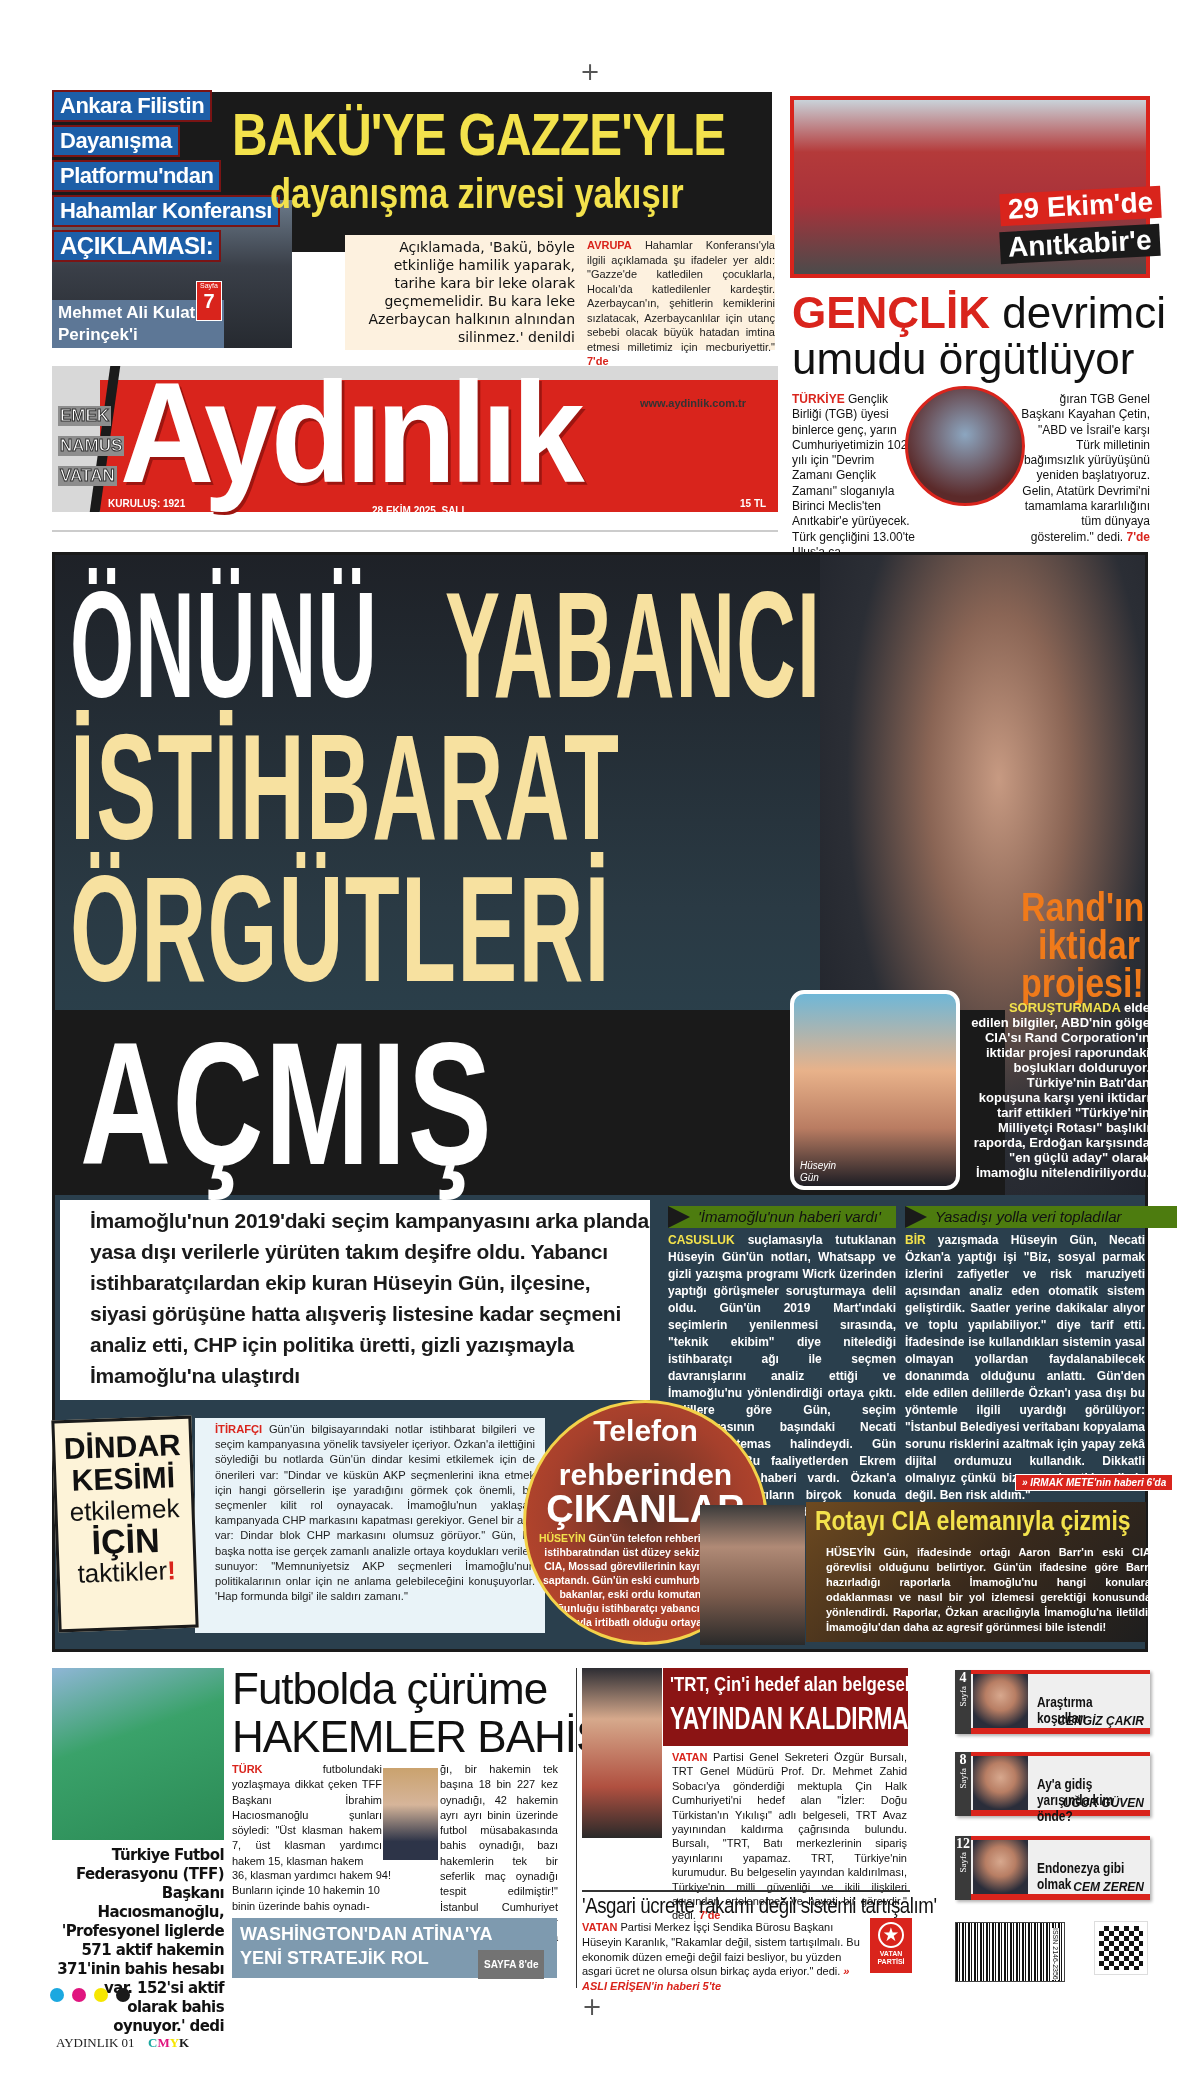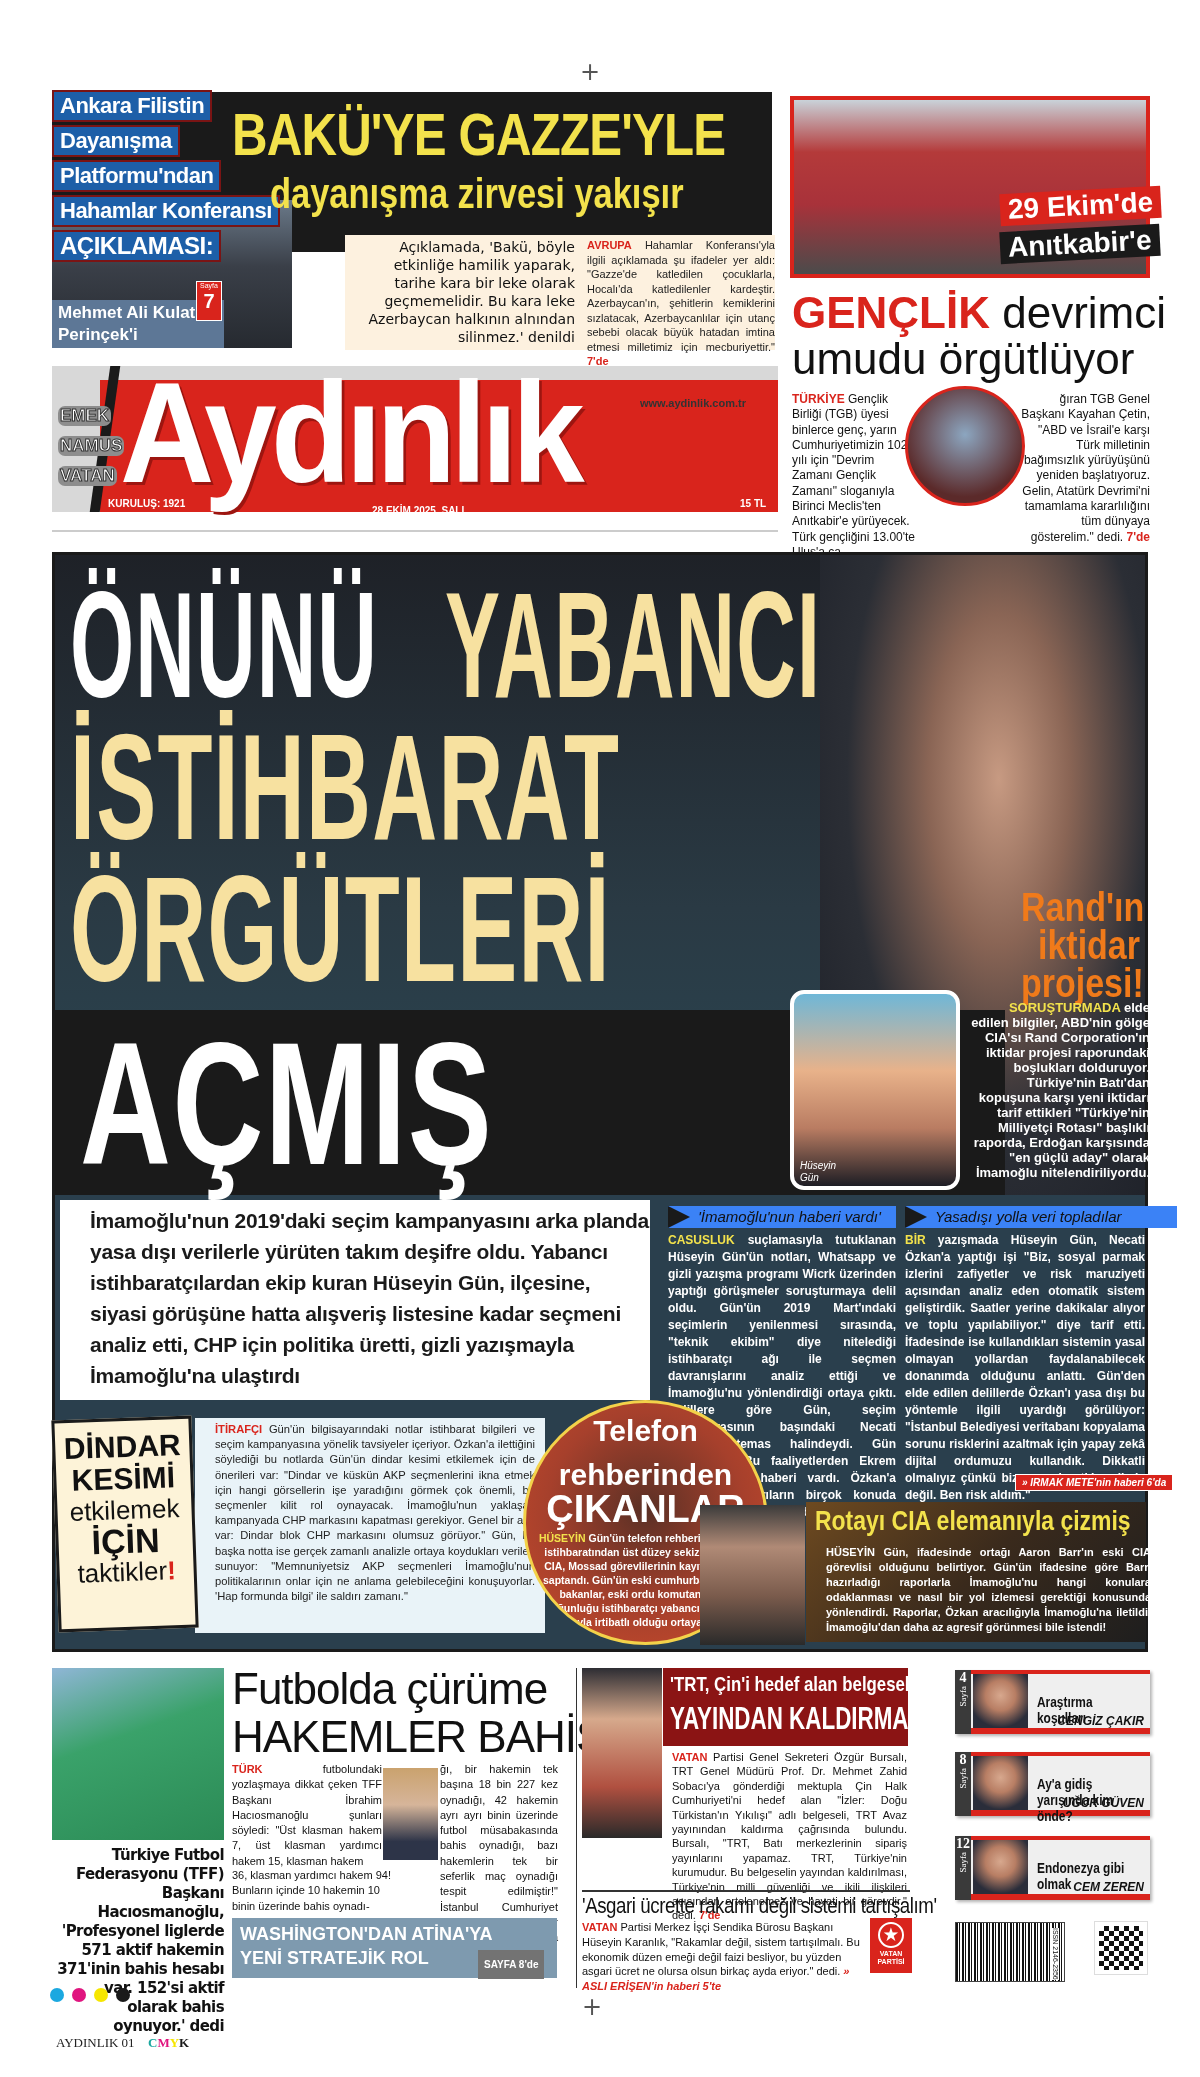--- a/index.html
+++ b/index.html
@@ -34,21 +34,21 @@
   .tr-body-l { left: 792px; top: 392px; width: 125px; font-size: 12px; line-height: 15.3px; }
   .tr-circle { left: 905px; top: 386px; width: 120px; height: 120px; border-radius: 50%; background: radial-gradient(circle at 50% 40%, #8ca6c0, #5b2a2a 70%); border: 3px solid #d9241c; }
   .tr-body-r { left: 1020px; top: 392px; width: 130px; font-size: 12px; line-height: 15.3px; text-align: right; }
 
   
   .mast-gray { left: 52px; top: 366px; width: 726px; height: 58px; background: #d8d8d8; }
   .mast-red { left: 100px; top: 380px; width: 678px; height: 132px; background: #d9241c; }
   .mast-gray2 { left: 52px; top: 366px; width: 60px; height: 146px; background: #d8d8d8; }
   .mast-stripe { left: 100px; top: 366px; width: 10px; height: 146px; background: #1a1a1a; transform: skewX(-8deg); }
   .mast-logo { left: 120px; top: 358px; color: #fff; font-weight: 900; font-size: 142px; line-height: 150px; letter-spacing: -6px; text-shadow: 3px 3px 0 #9d1510; white-space: nowrap; transform: scaleX(0.92); transform-origin: left; }
-  .mast-tag { left: 58px; font-weight: 900; font-size: 17px; color: #fff; -webkit-text-stroke: 1px #333; background: #8d8d8d; padding: 0 2px; line-height: 20px; border-radius: 7px; }
+  .mast-tag { left: 58px; font-weight: 900; font-size: 17px; color: #fff; -webkit-text-stroke: 1px #333; background: #8d8d8d; padding: 0 2px; line-height: 20px; }
   .mast-url { left: 640px; top: 365px; font-size: 11px; font-weight: bold; color: #333; margin-top: 32px; }
   .mast-meta { top: 498px; font-size: 10px; font-weight: bold; color: #fff; }
   .mast-rule { left: 52px; top: 530px; width: 726px; height: 2px; background: #ccc; }
 
   
   .main { left: 52px; top: 552px; width: 1096px; height: 1100px; background: #2a3f4d; border: 3px solid #1a1a1a; }
   .main-grad { left: 55px; top: 555px; width: 1090px; height: 640px; background: linear-gradient(180deg, #1e2127 0%, #2a3a44 55%, #2a4754 100%); }
   .main-photo { left: 820px; top: 555px; width: 325px; height: 640px; background: radial-gradient(ellipse at 55% 35%, #c79a82 0%, #8a6555 28%, #2b2e35 60%, #1d2028 100%); }
   .big { font-family: "Liberation Sans", sans-serif; font-weight: 900; line-height: 1; white-space: nowrap; transform-origin: left top; letter-spacing: 2px; }
   .h-onunu { left: 70px; top: 570px; font-size: 150px; color: #fff; transform: scaleX(0.55); }
@@ -58,21 +58,21 @@
   .h-acmis-bg { left: 55px; top: 1010px; width: 950px; height: 185px; background: #1a1a1a; }
   .h-acmis { left: 80px; top: 1016px; font-size: 175px; color: #fff; transform: scaleX(0.72); }
   .rand-head { left: 1000px; top: 888px; width: 140px; color: #f07a1a; font-weight: 900; font-size: 40px; line-height: 38px; text-align: right; transform: scaleX(0.85); transform-origin: right; }
   .rand-body { left: 960px; top: 1000px; width: 182px; font-size: 13px; line-height: 15px; color: #fff; font-weight: bold; text-align: right; margin-left: 8px; }
   .gun-photo { left: 790px; top: 990px; width: 170px; height: 200px; border-radius: 14px; border: 4px solid #fff; background: linear-gradient(180deg, #6fb7d7 0%, #e8b28a 40%, #b97c62 70%, #1d1d24 100%); }
   .gun-caption { left: 800px; top: 1160px; font-size: 10px; color: #fff; font-style: italic; line-height: 12px; }
 
   .spot { left: 60px; top: 1200px; width: 590px; height: 200px; background: #ffffff; }
   .spot-text { left: 90px; top: 1205px; width: 560px; font-weight: 900; font-size: 21px; line-height: 31px; color: #1a1a1a; letter-spacing: -0.3px; }
 
-  .col-head { background: #3b82f6; font-style: italic; font-size: 15px; padding: 2px 6px 2px 30px; position: absolute; height: 22px; line-height: 18px; white-space: nowrap; }
+  .col-head { background: #4d7c0f; font-style: italic; font-size: 15px; padding: 2px 6px 2px 30px; position: absolute; height: 22px; line-height: 18px; white-space: nowrap; }
   .col-head::before { content: ""; position: absolute; left: 0; top: 0; width: 0; height: 0; border-top: 11px solid transparent; border-bottom: 11px solid transparent; border-left: 22px solid #1a1a1a; }
   .col-text { font-size: 12px; line-height: 17px; color: #fff; text-align: justify; font-weight: bold; }
   .col-text .kw { color: #f3e24c; font-weight: 900; }
 
   .dindar-box { left: 55px; top: 1418px; width: 140px; height: 212px; background: #fdf3d8; border: 3px solid #1a1a1a; transform: rotate(-2deg); text-align: center; }
   .dindar1 { font-weight: 900; font-size: 30px; line-height: 32px; }
   .dindar2 { font-size: 26px; line-height: 30px; }
   .itiraf-bg { left: 195px; top: 1418px; width: 350px; height: 215px; background: #e9f3f8; }
   .itiraf { left: 215px; top: 1422px; width: 320px; font-size: 11.2px; line-height: 15.2px; text-align: justify; color: #222; }
 

